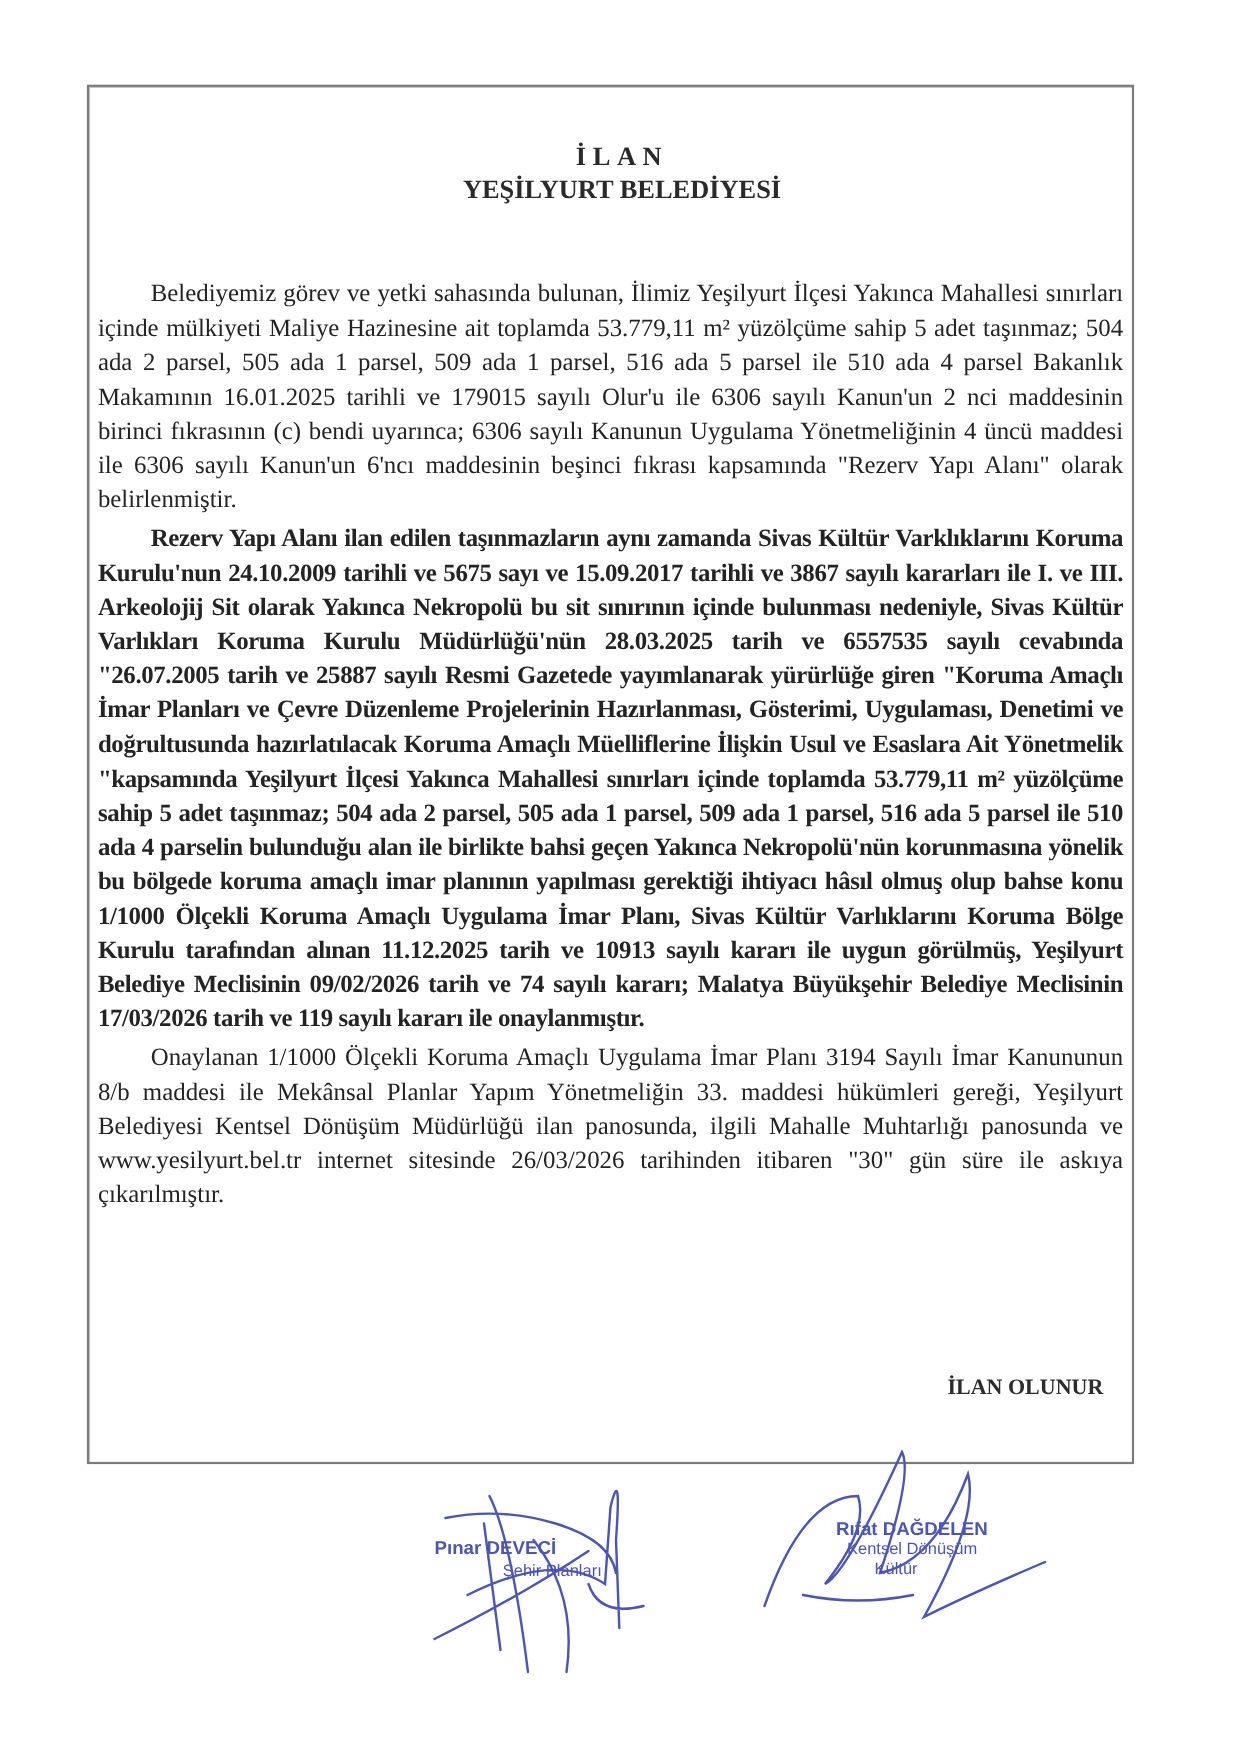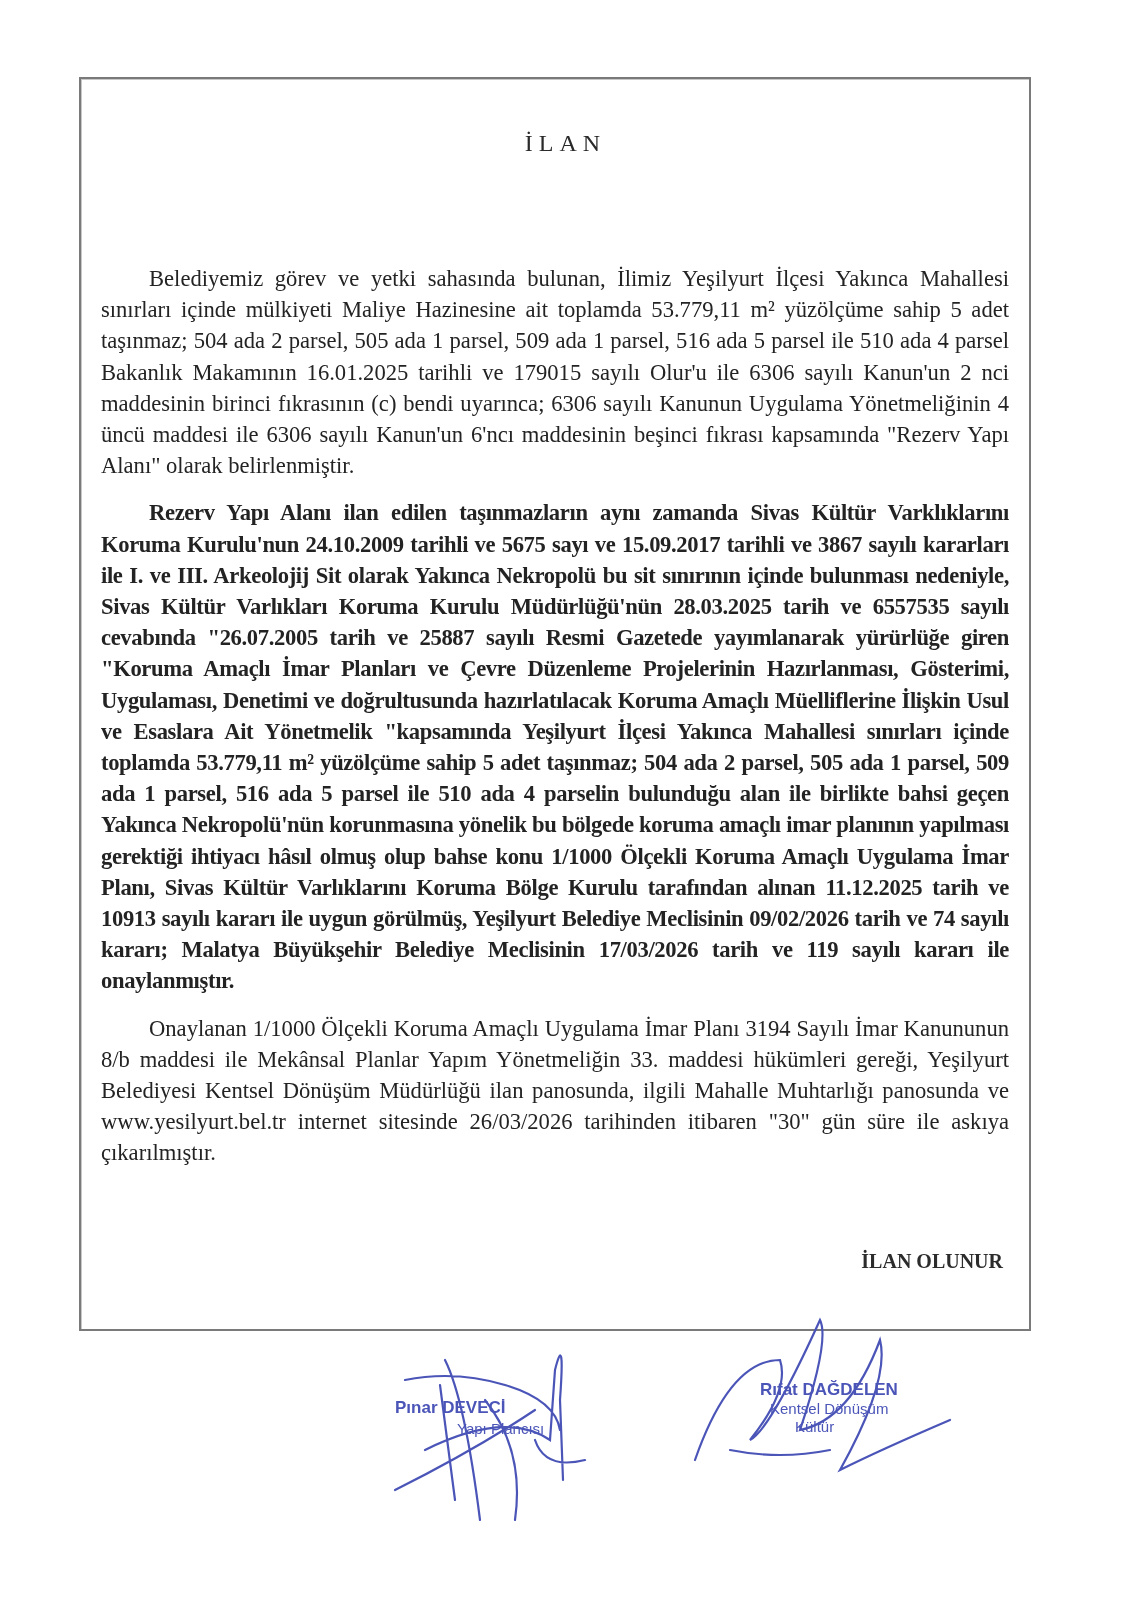--- a/index.html
+++ b/index.html
@@ -1,60 +1,61 @@
 <!DOCTYPE html>
 <html><head>
 <meta charset="utf-8">
 <style>
   html, body { margin: 0; padding: 0; background: #ffffff; }
   body { width: 1131px; height: 1600px; position: relative; overflow: hidden;
          font-family: "Liberation Serif", "DejaVu Serif", serif; color: #1e1e1e; }
   .frame { position: absolute; left: 79px; top: 77px; width: 952px; height: 1254px;
            border: 2px solid #7a7a7a; box-shadow: inset 1px 1px 0 #c8c8c8; box-sizing: border-box; }
   .heading { position: absolute; left: 0; width: 1131px; text-align: center; top: 128px;
-             font-weight: normal; font-size: 24px; line-height: 30px; color: #2a2a2a; }
+             font-weight: bold; font-size: 24px; line-height: 30px; color: #2a2a2a; }
   .heading .l1 { letter-spacing: 6px; }
   .body { position: absolute; left: 85px; top: 247px; width: 940px;
           font-size: 22.6px; line-height: 31.2px; text-align: justify; color: #232323; }
-  .body p { margin: 16px; text-indent: 48px; }
+  .body p { margin: 4px; text-indent: 48px; }
   .body p.tight { letter-spacing: -0.35px; font-weight: bold; }
   .closing { position: absolute; right: 128px; top: 1250px; font-weight: bold;
              font-size: 20px; color: #2c2c2c; }
   .sig { position: absolute; }
   .sig svg { position: absolute; left: 0; top: 0; overflow: visible; }
   .sig .name { position: absolute; font-family: "Liberation Sans", "DejaVu Sans", sans-serif;
                color: #4b55b8; font-weight: bold; white-space: nowrap; }
   .sig .role { position: absolute; font-family: Liberation Sans, sans-serif;
                color: #4b55b8; white-space: nowrap; }
   .sig1 { left: 385px; top: 1340px; width: 230px; height: 190px; }
   .sig2 { left: 690px; top: 1300px; width: 270px; height: 190px; }
 </style>
 </head>
 <body>
 
 <div class="frame"></div>
 
 <div class="heading">
   <div class="l1">İLAN</div>
+  <div>YEŞİLYURT BELEDİYESİ</div>
 </div>
 
 <div class="body">
   <p>Belediyemiz görev ve yetki sahasında bulunan, İlimiz Yeşilyurt İlçesi Yakınca Mahallesi sınırları içinde mülkiyeti Maliye Hazinesine ait toplamda 53.779,11 m² yüzölçüme sahip 5 adet taşınmaz; 504 ada 2 parsel, 505 ada 1 parsel, 509 ada 1 parsel, 516 ada 5 parsel ile 510 ada 4 parsel Bakanlık Makamının 16.01.2025 tarihli ve 179015 sayılı Olur'u ile 6306 sayılı Kanun'un 2 nci maddesinin birinci fıkrasının (c) bendi uyarınca; 6306 sayılı Kanunun Uygulama Yönetmeliğinin 4 üncü maddesi ile 6306 sayılı Kanun'un 6'ncı maddesinin beşinci fıkrası kapsamında "Rezerv Yapı Alanı" olarak belirlenmiştir.</p>
   <p class="tight">Rezerv Yapı Alanı ilan edilen taşınmazların aynı zamanda Sivas Kültür Varklıklarını Koruma Kurulu'nun 24.10.2009 tarihli ve 5675 sayı ve 15.09.2017 tarihli ve 3867 sayılı kararları ile I. ve III. Arkeolojij Sit olarak Yakınca Nekropolü bu sit sınırının içinde bulunması nedeniyle, Sivas Kültür Varlıkları Koruma Kurulu Müdürlüğü'nün 28.03.2025 tarih ve 6557535 sayılı cevabında "26.07.2005 tarih ve 25887 sayılı Resmi Gazetede yayımlanarak yürürlüğe giren "Koruma Amaçlı İmar Planları ve Çevre Düzenleme Projelerinin Hazırlanması, Gösterimi, Uygulaması, Denetimi ve doğrultusunda hazırlatılacak Koruma Amaçlı Müelliflerine İlişkin Usul ve Esaslara Ait Yönetmelik "kapsamında Yeşilyurt İlçesi Yakınca Mahallesi sınırları içinde toplamda 53.779,11 m² yüzölçüme sahip 5 adet taşınmaz; 504 ada 2 parsel, 505 ada 1 parsel, 509 ada 1 parsel, 516 ada 5 parsel ile 510 ada 4 parselin bulunduğu alan ile birlikte bahsi geçen Yakınca Nekropolü'nün korunmasına yönelik bu bölgede koruma amaçlı imar planının yapılması gerektiği ihtiyacı hâsıl olmuş olup bahse konu 1/1000 Ölçekli Koruma Amaçlı Uygulama İmar Planı, Sivas Kültür Varlıklarını Koruma Bölge Kurulu tarafından alınan 11.12.2025 tarih ve 10913 sayılı kararı ile uygun görülmüş, Yeşilyurt Belediye Meclisinin 09/02/2026 tarih ve 74 sayılı kararı; Malatya Büyükşehir Belediye Meclisinin 17/03/2026 tarih ve 119 sayılı kararı ile onaylanmıştır.</p>
   <p>Onaylanan 1/1000 Ölçekli Koruma Amaçlı Uygulama İmar Planı 3194 Sayılı İmar Kanununun 8/b maddesi ile Mekânsal Planlar Yapım Yönetmeliğin 33. maddesi hükümleri gereği, Yeşilyurt Belediyesi Kentsel Dönüşüm Müdürlüğü ilan panosunda, ilgili Mahalle Muhtarlığı panosunda ve www.yesilyurt.bel.tr internet sitesinde 26/03/2026 tarihinden itibaren "30" gün süre ile askıya çıkarılmıştır.</p>
 </div>
 
 <div class="closing">İLAN OLUNUR</div>
 
 <div class="sig sig1">
   <svg width="230" height="190">
     <path d="M20 40 Q70 30 120 45 T175 90 M55 45 L70 160 M40 110 Q120 70 165 100 L170 30 Q180 -10 175 60 L178 140 M10 150 Q90 110 150 70 M60 20 Q80 60 95 180 M150 100 Q160 130 200 120 M100 60 Q140 110 130 180" fill="none" stroke="#4b55b8" stroke-width="2.2" stroke-linecap="round"></path>
   </svg>
   <span class="name" style="left:10px; top:58px; font-size:17px; font-family:Liberation Sans, sans-serif;">Pınar DEVECİ</span>
-  <span class="role" style="left:72px; top:80px; font-size:15px;">Yapı Plancısı</span>
+  <span class="role" style="left:72px; top:80px; font-size:15px;">Şehir Planları</span>
 </div>
 
 <div class="sig sig2">
   <svg width="270" height="190">
     <path d="M5 160 Q40 60 90 60 Q100 90 60 140 Q80 130 130 20 Q140 40 110 130 Q160 120 190 40 Q200 80 150 170 Q190 150 260 120 M40 150 Q90 160 140 150" fill="none" stroke="#4b55b8" stroke-width="2.2" stroke-linecap="round"></path>
   </svg>
   <span class="name" style="left:70px; top:80px; font-size:17px;">Rıfat DAĞDELEN</span>
   <span class="role" style="left:80px; top:100px; font-size:15px;">Kentsel Dönüşüm</span>
   <span class="role" style="left:105px; top:118px; font-size:15px;">Kültür</span>
 </div>

